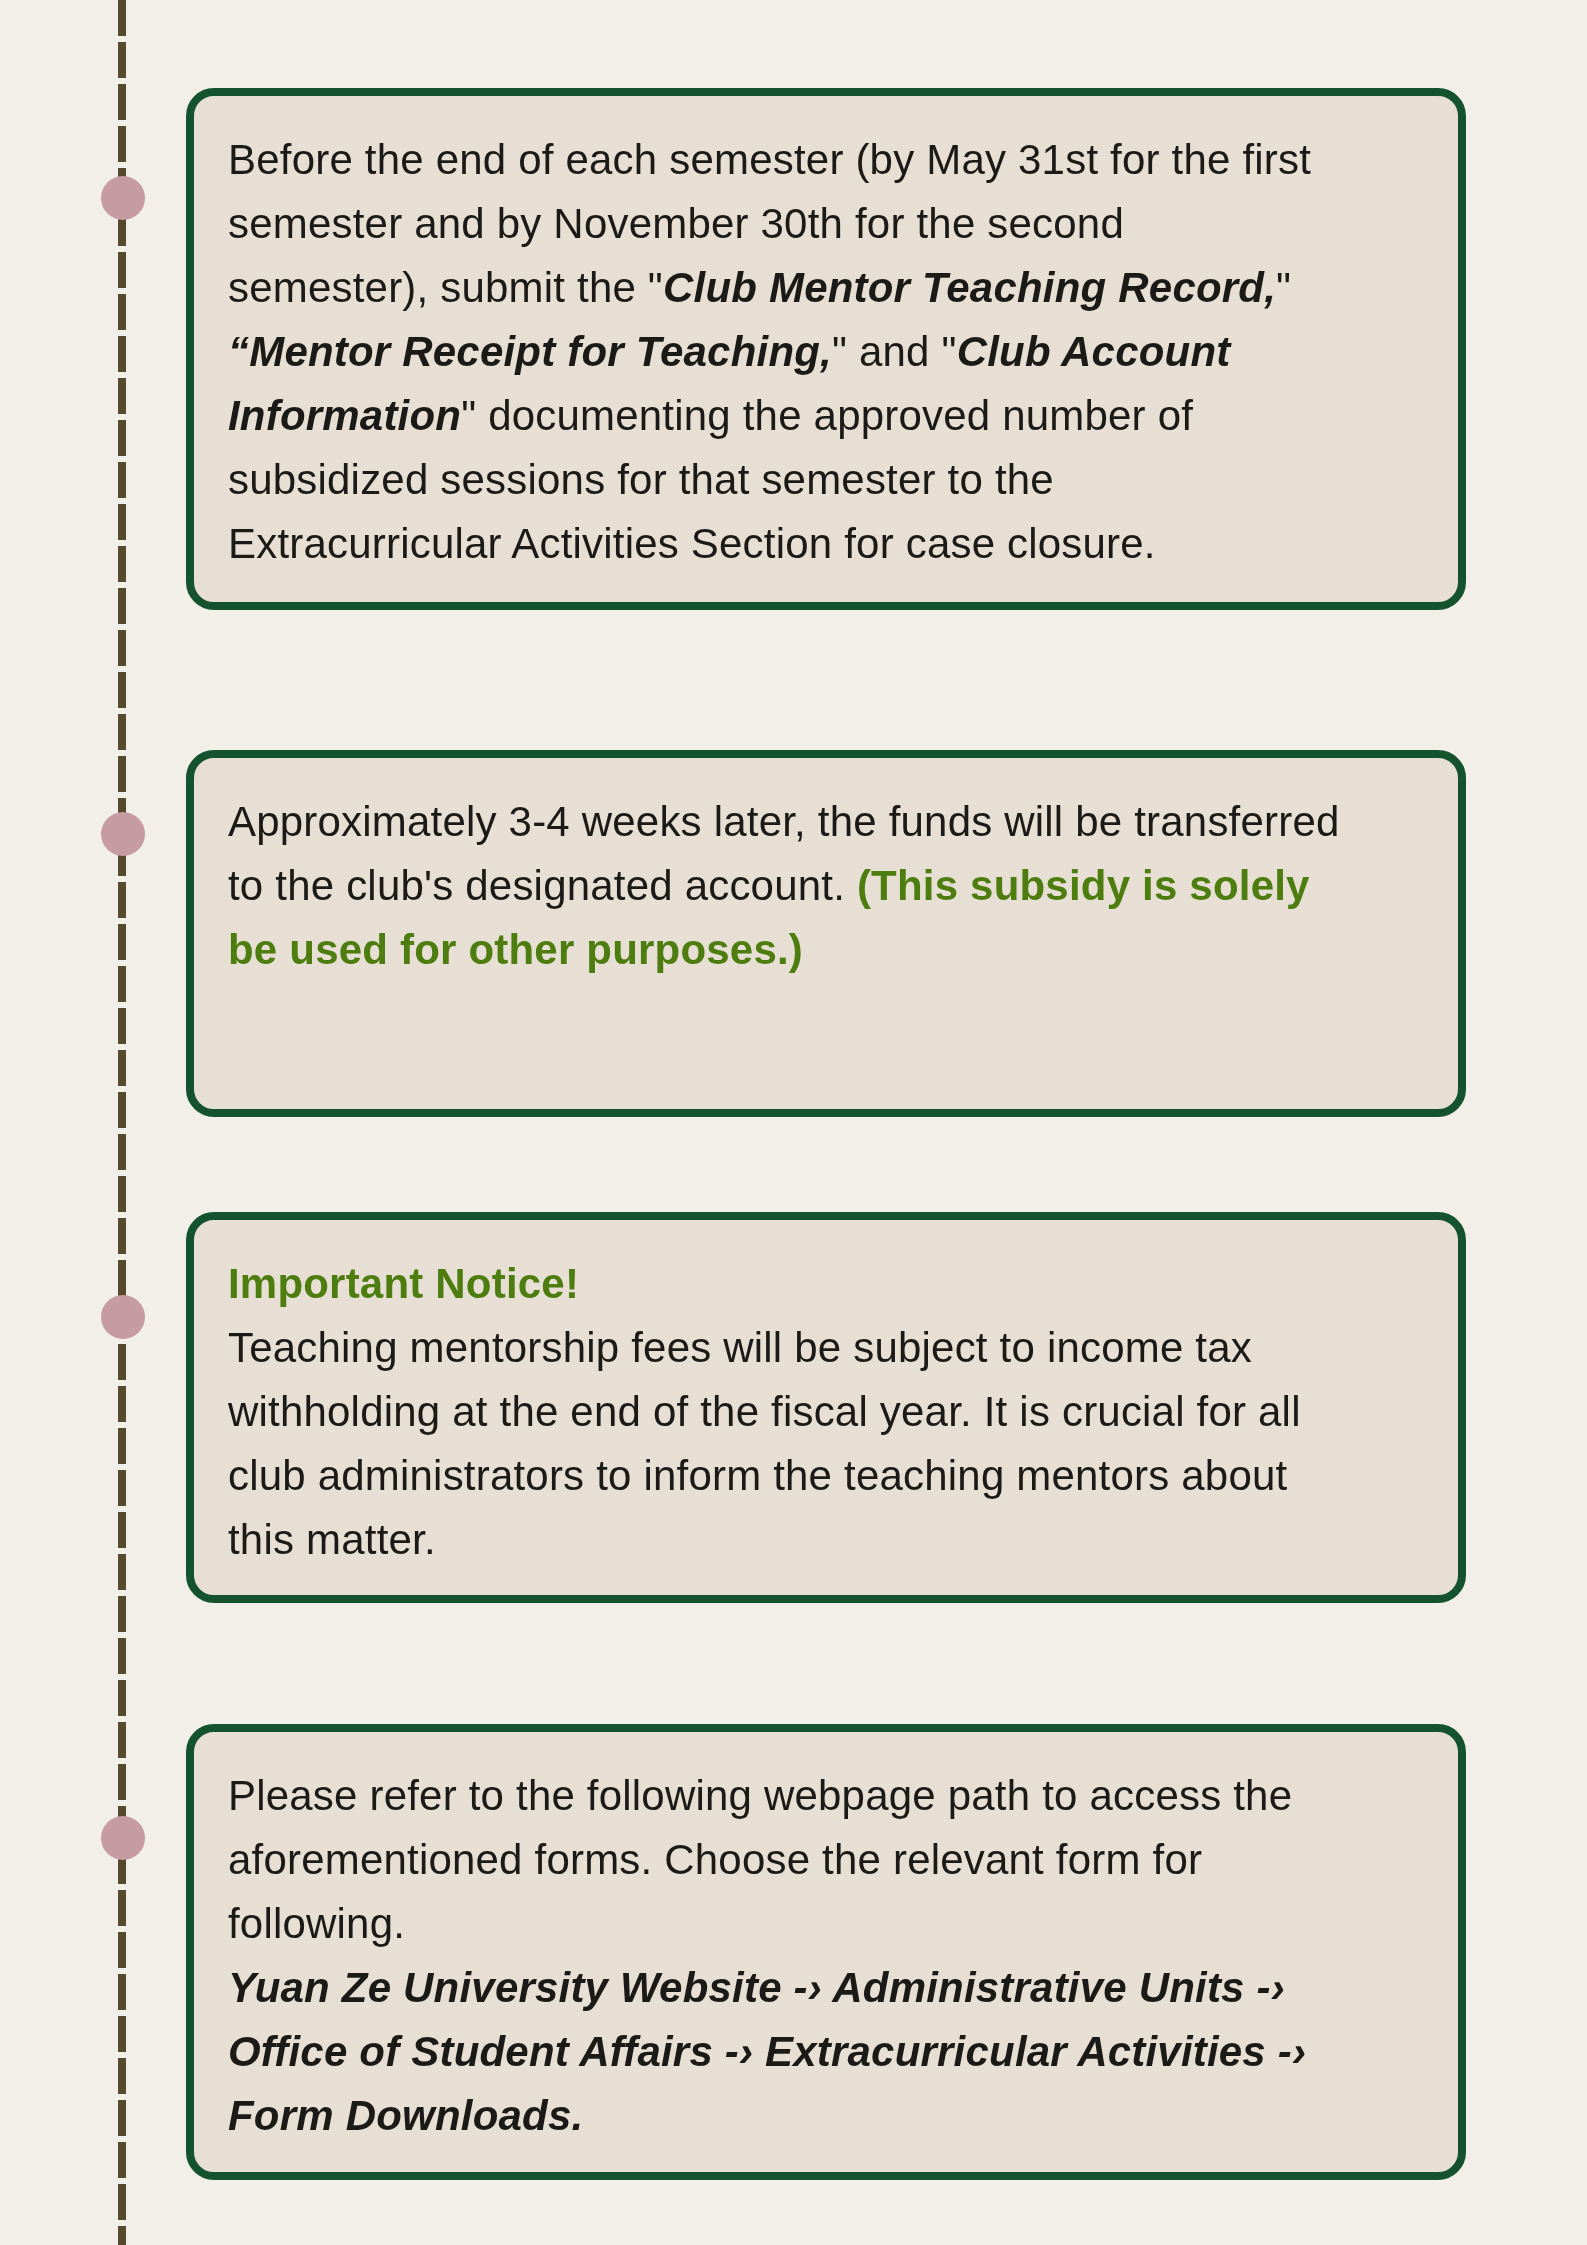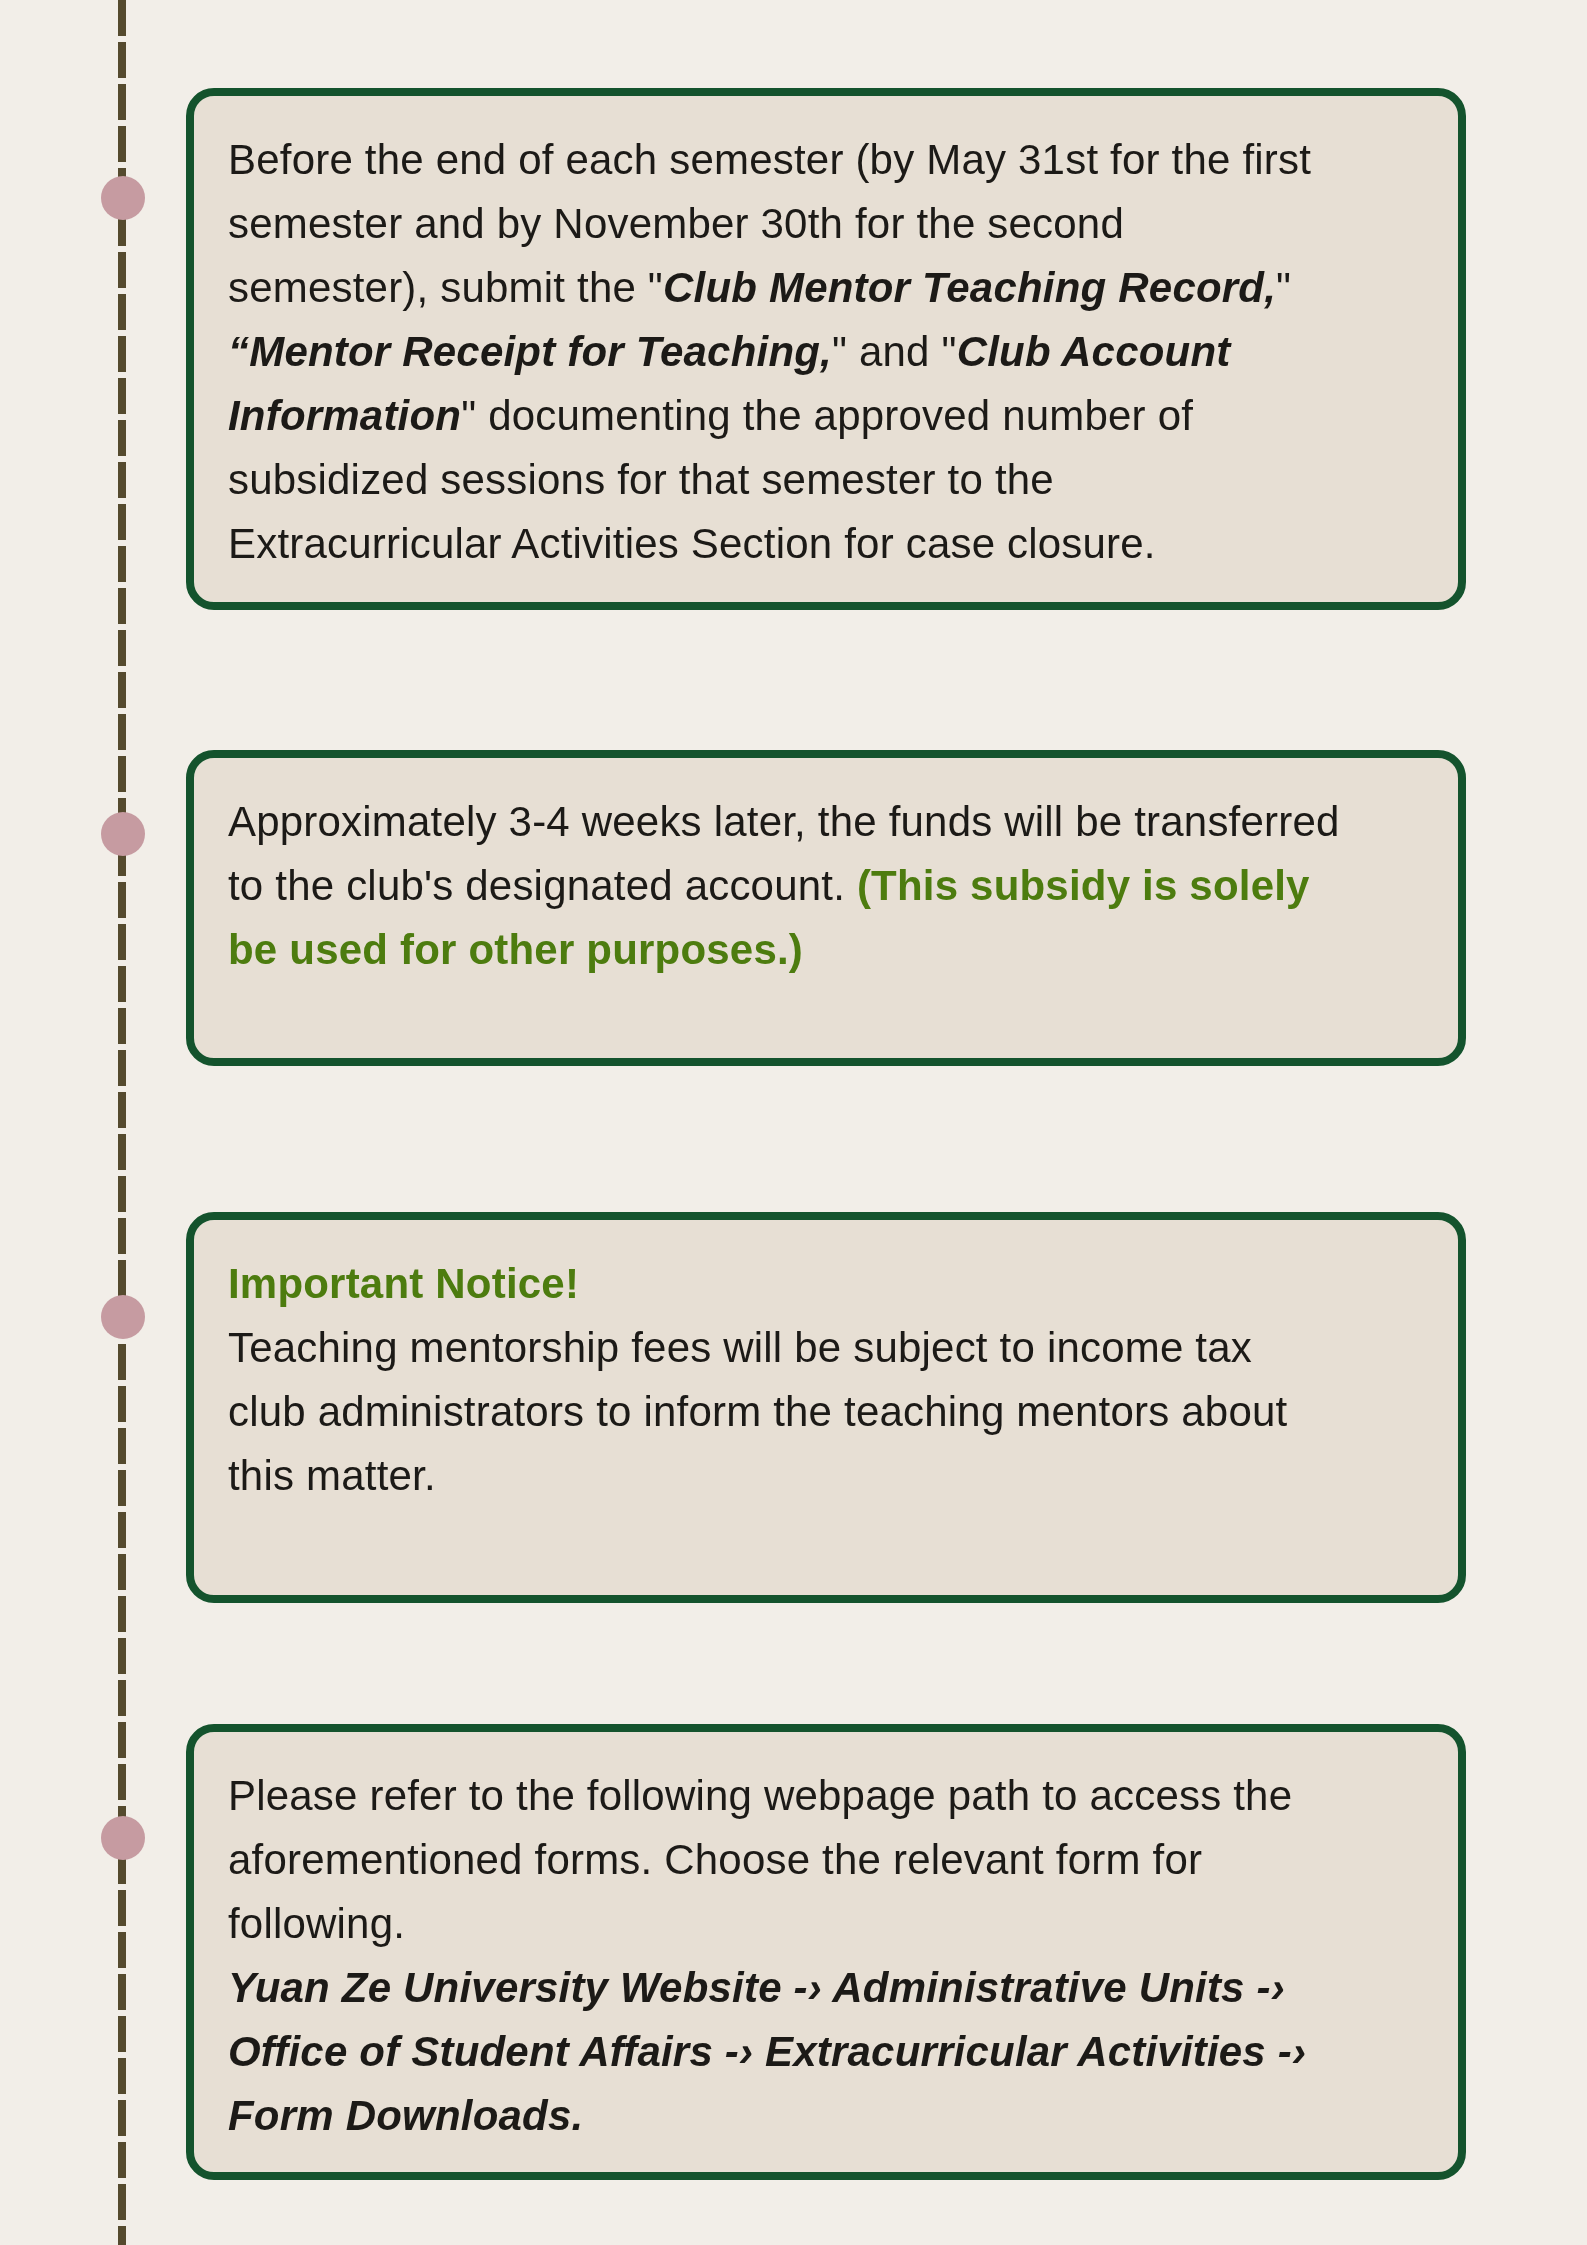--- a/index.html
+++ b/index.html
@@ -48,21 +48,21 @@
     background: #e7dfd4;
     border: 8px solid #14532d;
     border-radius: 28px;
     box-sizing: border-box;
     padding: 32px 34px;
     font-size: 42px;
     line-height: 64px;
     letter-spacing: 0.2px;
   }
   .card-1 { top: 88px;  height: 522px; }
-  .card-2 { top: 750px; height: 316px; }
+  .card-2 { top: 750px; height: 367px; }
   .card-3 { top: 1212px; height: 391px; }
   .card-4 { top: 1724px; height: 456px; }
 
   .text-line {
     white-space: nowrap;
     height: 64px;
   }
   .seg-b  { font-weight: 700; font-style: italic; }
   .seg-rb { font-weight: 700; color: #4d7c0f; }
 </style>
@@ -90,20 +90,21 @@
 
   <section class="card card-2">
     <div class="text-line"><span>Approximately 3-4 weeks later, the funds will be transferred</span></div>
     <div class="text-line"><span>to the club's designated account. </span><span class="seg-rb">(This subsidy is solely</span></div>
     <div class="text-line"><span class="seg-rb">be used for other purposes.)</span></div>
   </section>
 
   <section class="card card-3">
     <div class="text-line"><span class="seg-rb">Important Notice!</span></div>
     <div class="text-line"><span>Teaching mentorship fees will be subject to income tax</span></div>
+    <div class="text-line"><span>withholding at the end of the fiscal year. It is crucial for all</span></div>
     <div class="text-line"><span>club administrators to inform the teaching mentors about</span></div>
     <div class="text-line"><span>this matter.</span></div>
   </section>
 
   <section class="card card-4">
     <div class="text-line"><span>Please refer to the following webpage path to access the</span></div>
     <div class="text-line"><span>aforementioned forms. Choose the relevant form for</span></div>
     <div class="text-line"><span>following.</span></div>
     <div class="text-line"><span class="seg-b">Yuan Ze University Website -› Administrative Units -›</span></div>
     <div class="text-line"><span class="seg-b">Office of Student Affairs -› Extracurricular Activities -›</span></div>

